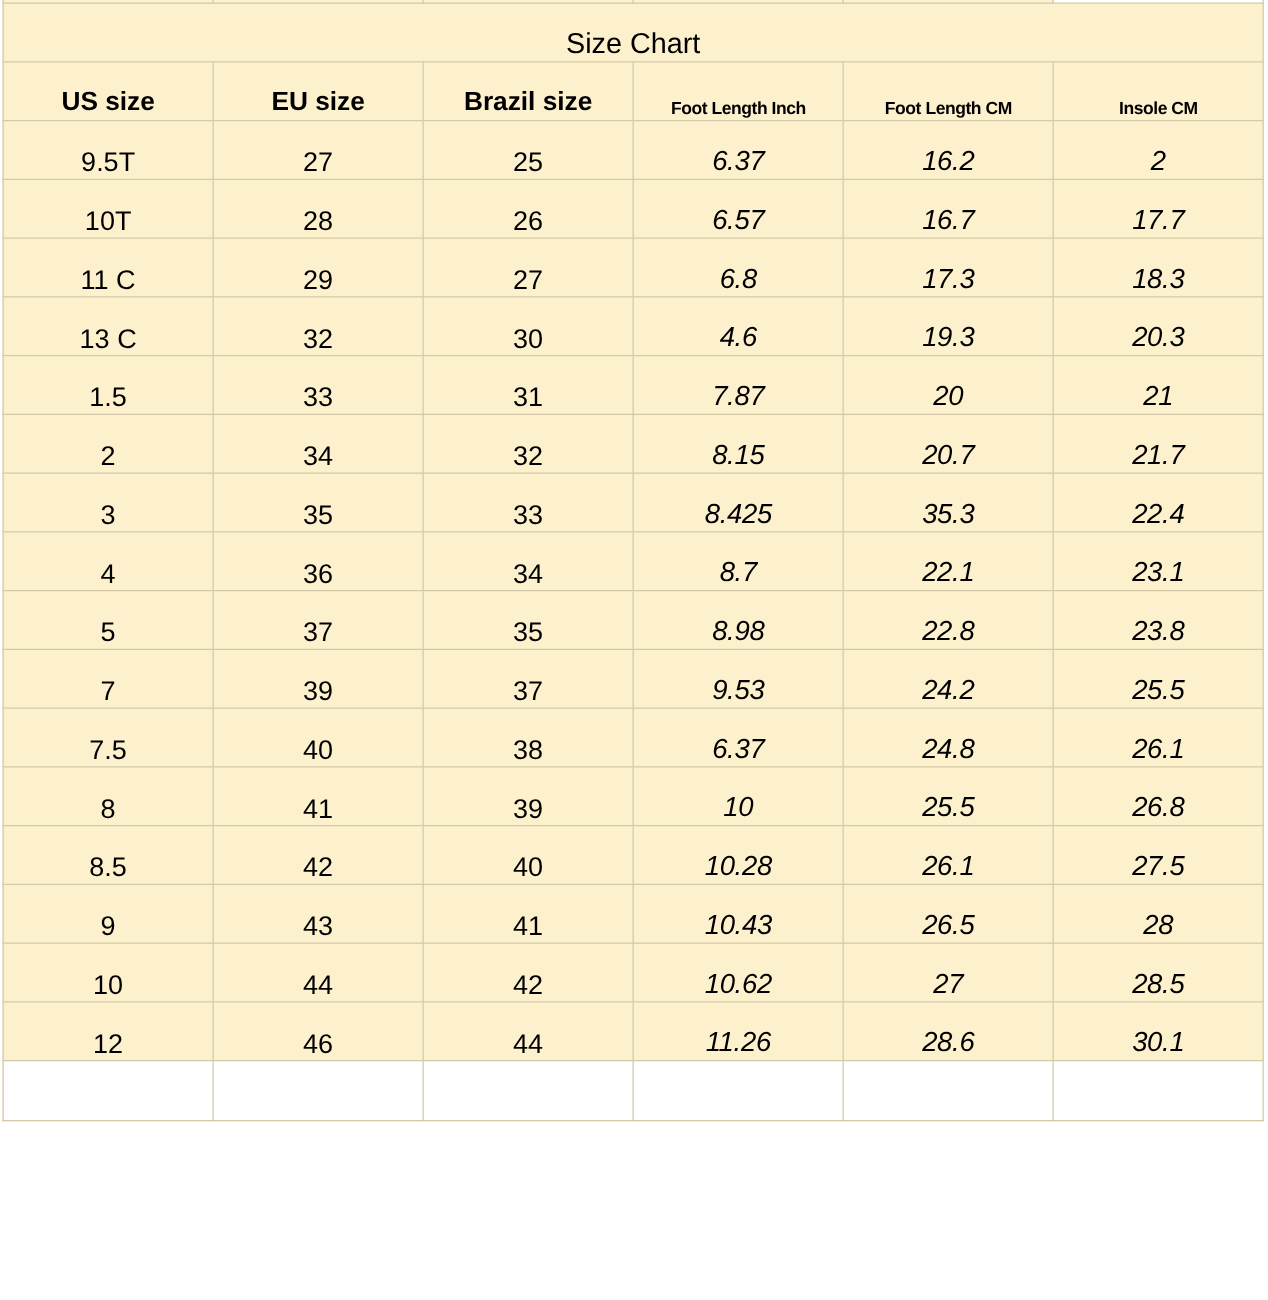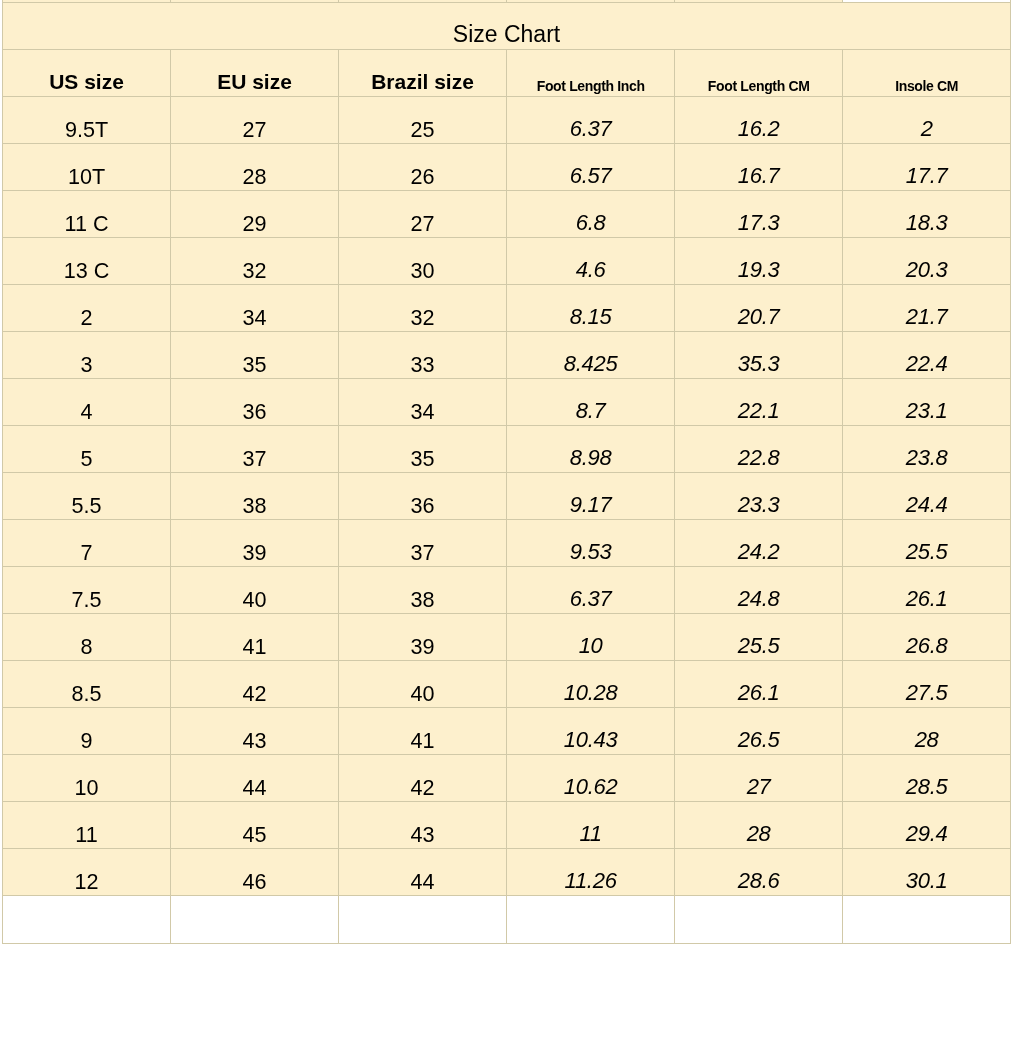--- a/index.html
+++ b/index.html
@@ -126,20 +126,28 @@
       </tr>
       <tr>
         <td class="data-cell"><span class="cl">13 C</span></td>
         <td class="data-cell"><span class="cl">32</span></td>
         <td class="data-cell"><span class="cl">30</span></td>
         <td class="data-cell small"><span class="cl">4.6</span></td>
         <td class="data-cell small"><span class="cl">19.3</span></td>
         <td class="data-cell small"><span class="cl">20.3</span></td>
       </tr>
       <tr>
+        <td class="data-cell"><span class="cl">1.5</span></td>
+        <td class="data-cell"><span class="cl">33</span></td>
+        <td class="data-cell"><span class="cl">31</span></td>
+        <td class="data-cell small"><span class="cl">7.87</span></td>
+        <td class="data-cell small"><span class="cl">20</span></td>
+        <td class="data-cell small"><span class="cl">21</span></td>
+      </tr>
+      <tr>
         <td class="data-cell"><span class="cl">2</span></td>
         <td class="data-cell"><span class="cl">34</span></td>
         <td class="data-cell"><span class="cl">32</span></td>
         <td class="data-cell small"><span class="cl">8.15</span></td>
         <td class="data-cell small"><span class="cl">20.7</span></td>
         <td class="data-cell small"><span class="cl">21.7</span></td>
       </tr>
       <tr>
         <td class="data-cell"><span class="cl">3</span></td>
         <td class="data-cell"><span class="cl">35</span></td>
@@ -158,28 +166,20 @@
       </tr>
       <tr>
         <td class="data-cell"><span class="cl">5</span></td>
         <td class="data-cell"><span class="cl">37</span></td>
         <td class="data-cell"><span class="cl">35</span></td>
         <td class="data-cell small"><span class="cl">8.98</span></td>
         <td class="data-cell small"><span class="cl">22.8</span></td>
         <td class="data-cell small"><span class="cl">23.8</span></td>
       </tr>
       <tr>
-        <td class="data-cell"><span class="cl">5.5</span></td>
-        <td class="data-cell"><span class="cl">38</span></td>
-        <td class="data-cell"><span class="cl">36</span></td>
-        <td class="data-cell small"><span class="cl">9.17</span></td>
-        <td class="data-cell small"><span class="cl">23.3</span></td>
-        <td class="data-cell small"><span class="cl">24.4</span></td>
-      </tr>
-      <tr>
         <td class="data-cell"><span class="cl">7</span></td>
         <td class="data-cell"><span class="cl">39</span></td>
         <td class="data-cell"><span class="cl">37</span></td>
         <td class="data-cell small"><span class="cl">9.53</span></td>
         <td class="data-cell small"><span class="cl">24.2</span></td>
         <td class="data-cell small"><span class="cl">25.5</span></td>
       </tr>
       <tr>
         <td class="data-cell"><span class="cl">7.5</span></td>
         <td class="data-cell"><span class="cl">40</span></td>
@@ -214,28 +214,20 @@
       </tr>
       <tr>
         <td class="data-cell"><span class="cl">10</span></td>
         <td class="data-cell"><span class="cl">44</span></td>
         <td class="data-cell"><span class="cl">42</span></td>
         <td class="data-cell small"><span class="cl">10.62</span></td>
         <td class="data-cell small"><span class="cl">27</span></td>
         <td class="data-cell small"><span class="cl">28.5</span></td>
       </tr>
       <tr>
-        <td class="data-cell"><span class="cl">11</span></td>
-        <td class="data-cell"><span class="cl">45</span></td>
-        <td class="data-cell"><span class="cl">43</span></td>
-        <td class="data-cell small"><span class="cl">11</span></td>
-        <td class="data-cell small"><span class="cl">28</span></td>
-        <td class="data-cell small"><span class="cl">29.4</span></td>
-      </tr>
-      <tr>
         <td class="data-cell"><span class="cl">12</span></td>
         <td class="data-cell"><span class="cl">46</span></td>
         <td class="data-cell"><span class="cl">44</span></td>
         <td class="data-cell small"><span class="cl">11.26</span></td>
         <td class="data-cell small"><span class="cl">28.6</span></td>
         <td class="data-cell small"><span class="cl">30.1</span></td>
       </tr>
       <tr>
         <td class="partial-cell white"></td>
         <td class="partial-cell white"></td>

